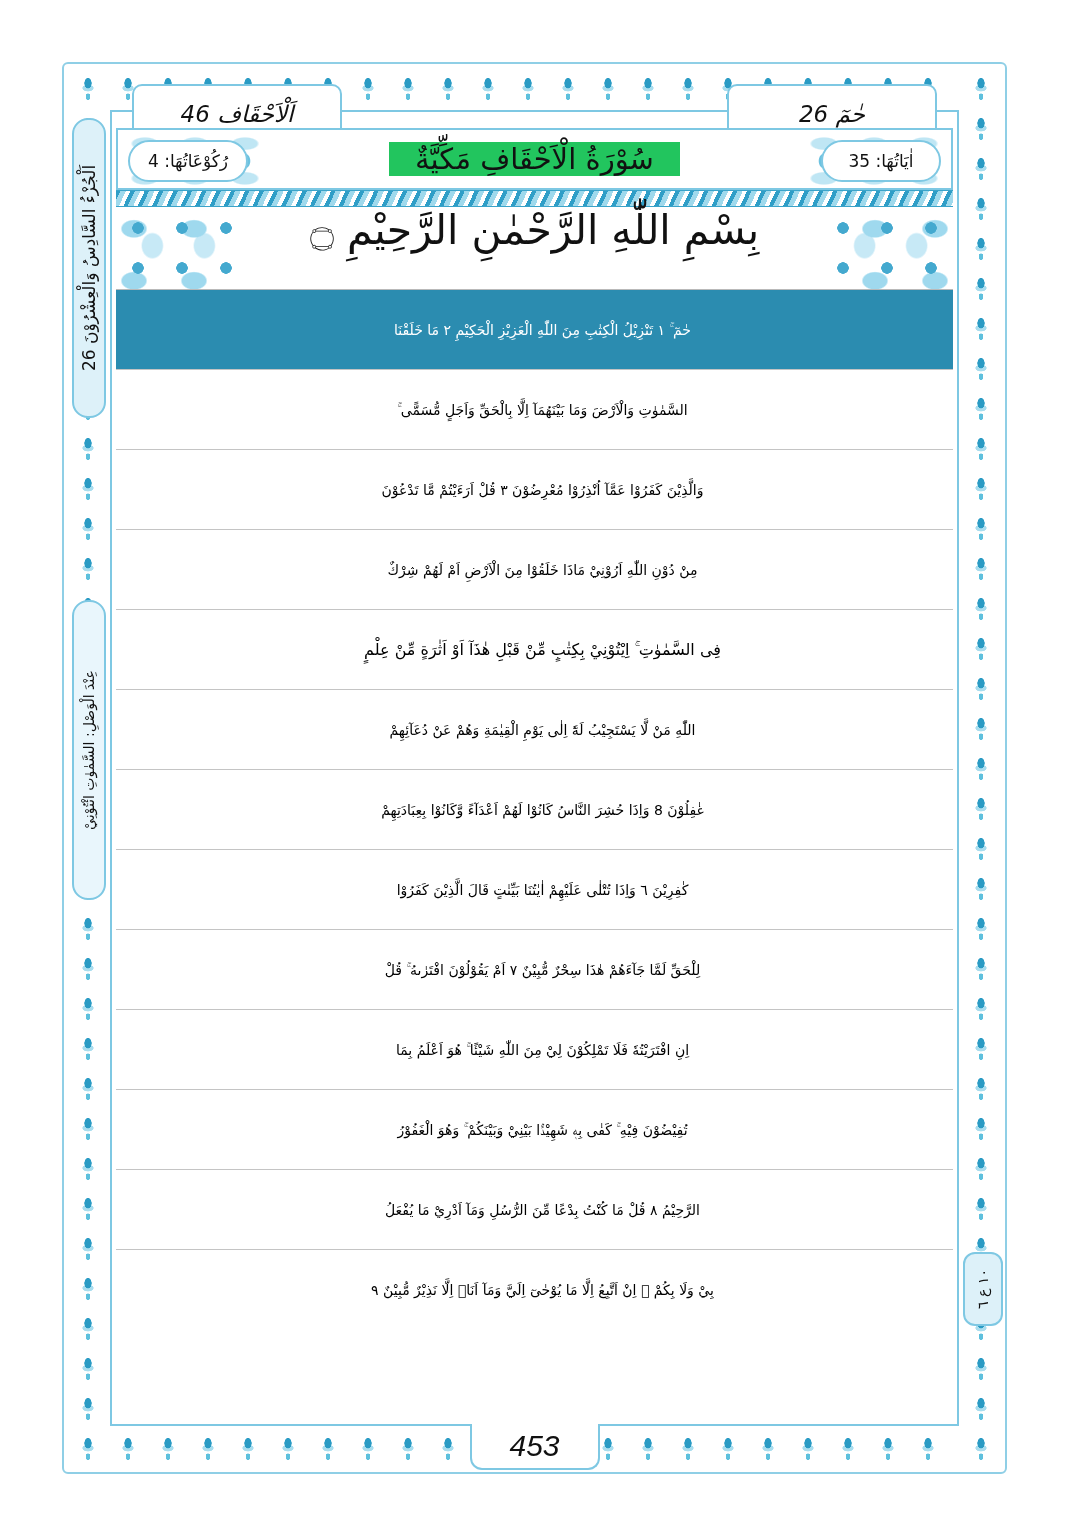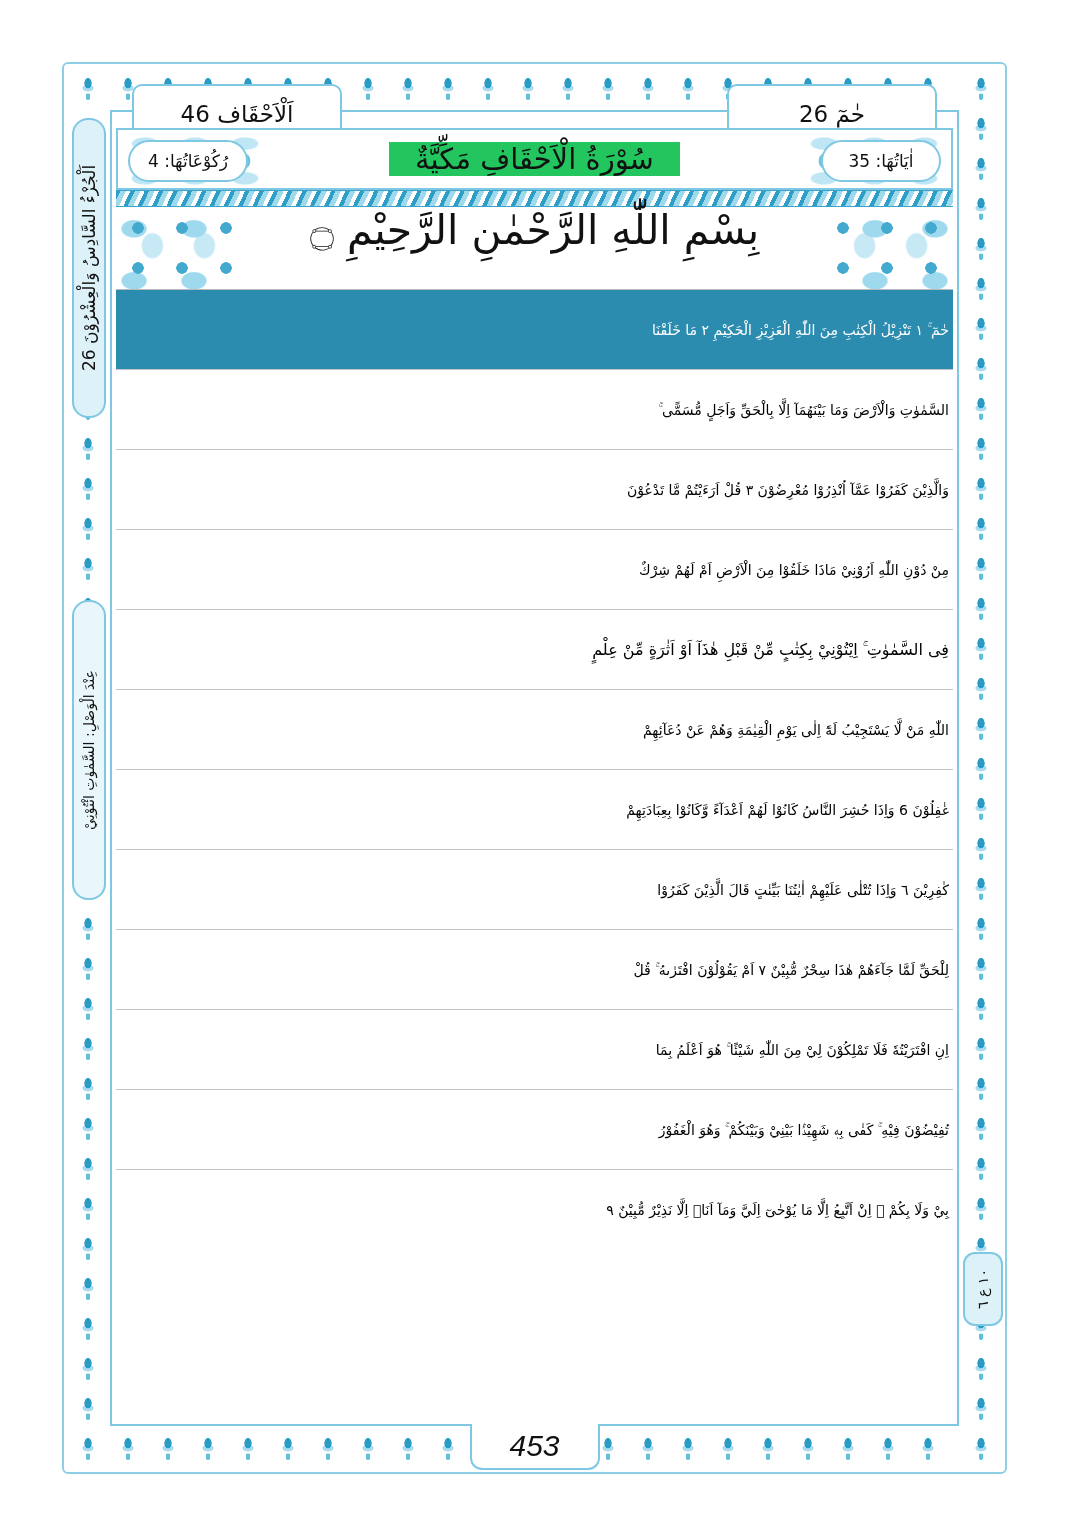--- a/index.html
+++ b/index.html
@@ -81,20 +81,21 @@
     border-radius: 10px;
     display: flex;
     align-items: center;
     justify-content: center;
     direction: rtl;
     font-size: 23px;
     color: #111111;
     font-family: "DejaVu Sans", sans-serif;
     white-space: nowrap;
     padding: 0 10px;
+    font-style: italic;
   }
   .cart-left  { left: 22px;  width: 210px; }
   .cart-right { right: 22px; width: 210px; }
 
   
   .title-bar {
     position: absolute;
     left: 116px; top: 128px;
     width: 837px; height: 62px;
     background: #ffffff;
@@ -214,21 +215,21 @@
   .aline:last-child { border-bottom: none; }
 
   .aline .atext {
     direction: rtl;
     white-space: nowrap;
     color: #000000;
     font-size: 36px;
     line-height: 1;
     padding: 0 4px;
     width: 100%;
-    text-align: right;
+    text-align: center;
     margin-left: 16px;
   }
 
   
   .aline.hl {
     background: #2b8cb0;
   }
   .aline.hl .atext { color: #ffffff; }
 
   
@@ -347,33 +348,36 @@
       <div class="aline">
         <div class="atext" style="font-size: 14px;">مِنْ دُوْنِ اللّٰهِ اَرُوْنِيْ مَاذَا خَلَقُوْا مِنَ الْاَرْضِ اَمْ لَهُمْ شِرْكٌ</div>
       </div>
       <div class="aline">
         <div class="atext" style="font-size: 16px;">فِى السَّمٰوٰتِ ۚ اِيْتُوْنِيْ بِكِتٰبٍ مِّنْ قَبْلِ هٰذَآ اَوْ اَثٰرَةٍ مِّنْ عِلْمٍ</div>
       </div>
       <div class="aline">
         <div class="atext" style="font-size: 14px;">اللّٰهِ مَنْ لَّا يَسْتَجِيْبُ لَهٗٓ اِلٰى يَوْمِ الْقِيٰمَةِ وَهُمْ عَنْ دُعَآئِهِمْ</div>
       </div>
       <div class="aline">
-        <div class="atext" style="font-size: 14px;">غٰفِلُوْنَ 6 وَاِذَا حُشِرَ النَّاسُ كَانُوْا لَهُمْ اَعْدَآءً وَّكَانُوْا بِعِبَادَتِهِمْ</div>
+        <div class="atext" style="font-size: 14px;">غٰفِلُوْنَ 8 وَاِذَا حُشِرَ النَّاسُ كَانُوْا لَهُمْ اَعْدَآءً وَّكَانُوْا بِعِبَادَتِهِمْ</div>
       </div>
       <div class="aline">
         <div class="atext" style="font-size: 14px;">كٰفِرِيْنَ ٦ وَاِذَا تُتْلٰى عَلَيْهِمْ اٰيٰتُنَا بَيِّنٰتٍ قَالَ الَّذِيْنَ كَفَرُوْا</div>
       </div>
       <div class="aline">
         <div class="atext" style="font-size: 14px;">لِلْحَقِّ لَمَّا جَآءَهُمْ هٰذَا سِحْرٌ مُّبِيْنٌ ٧ اَمْ يَقُوْلُوْنَ افْتَرٰىهُ ۚ قُلْ</div>
       </div>
       <div class="aline">
         <div class="atext" style="font-size: 14px;">اِنِ افْتَرَيْتُهٗ فَلَا تَمْلِكُوْنَ لِيْ مِنَ اللّٰهِ شَيْئًا ۚ هُوَ اَعْلَمُ بِمَا</div>
       </div>
       <div class="aline">
         <div class="atext" style="font-size: 14px;">تُفِيْضُوْنَ فِيْهِ ۚ كَفٰى بِهٖ شَهِيْدًۢا بَيْنِيْ وَبَيْنَكُمْ ۚ وَهُوَ الْغَفُوْرُ</div>
+      </div>
+      <div class="aline">
+        <div class="atext" style="font-size: 14px;">الرَّحِيْمُ ٨ قُلْ مَا كُنْتُ بِدْعًا مِّنَ الرُّسُلِ وَمَآ اَدْرِيْ مَا يُفْعَلُ</div>
       </div>
       <div class="aline">
         <div class="atext" style="font-size: 14px;">بِيْ وَلَا بِكُمْ ۚ اِنْ اَتَّبِعُ اِلَّا مَا يُوْحٰىٓ اِلَيَّ وَمَآ اَنَا۠ اِلَّا نَذِيْرٌ مُّبِيْنٌ ٩</div>
       </div>
     </div>
 
   <div class="vlabel vlabel-juz">
     <span>اَلْجُزْءُ السَّادِسُ وَالْعِشْرُوْنَ 26</span>
   </div>
   <div class="vlabel vlabel-note">

